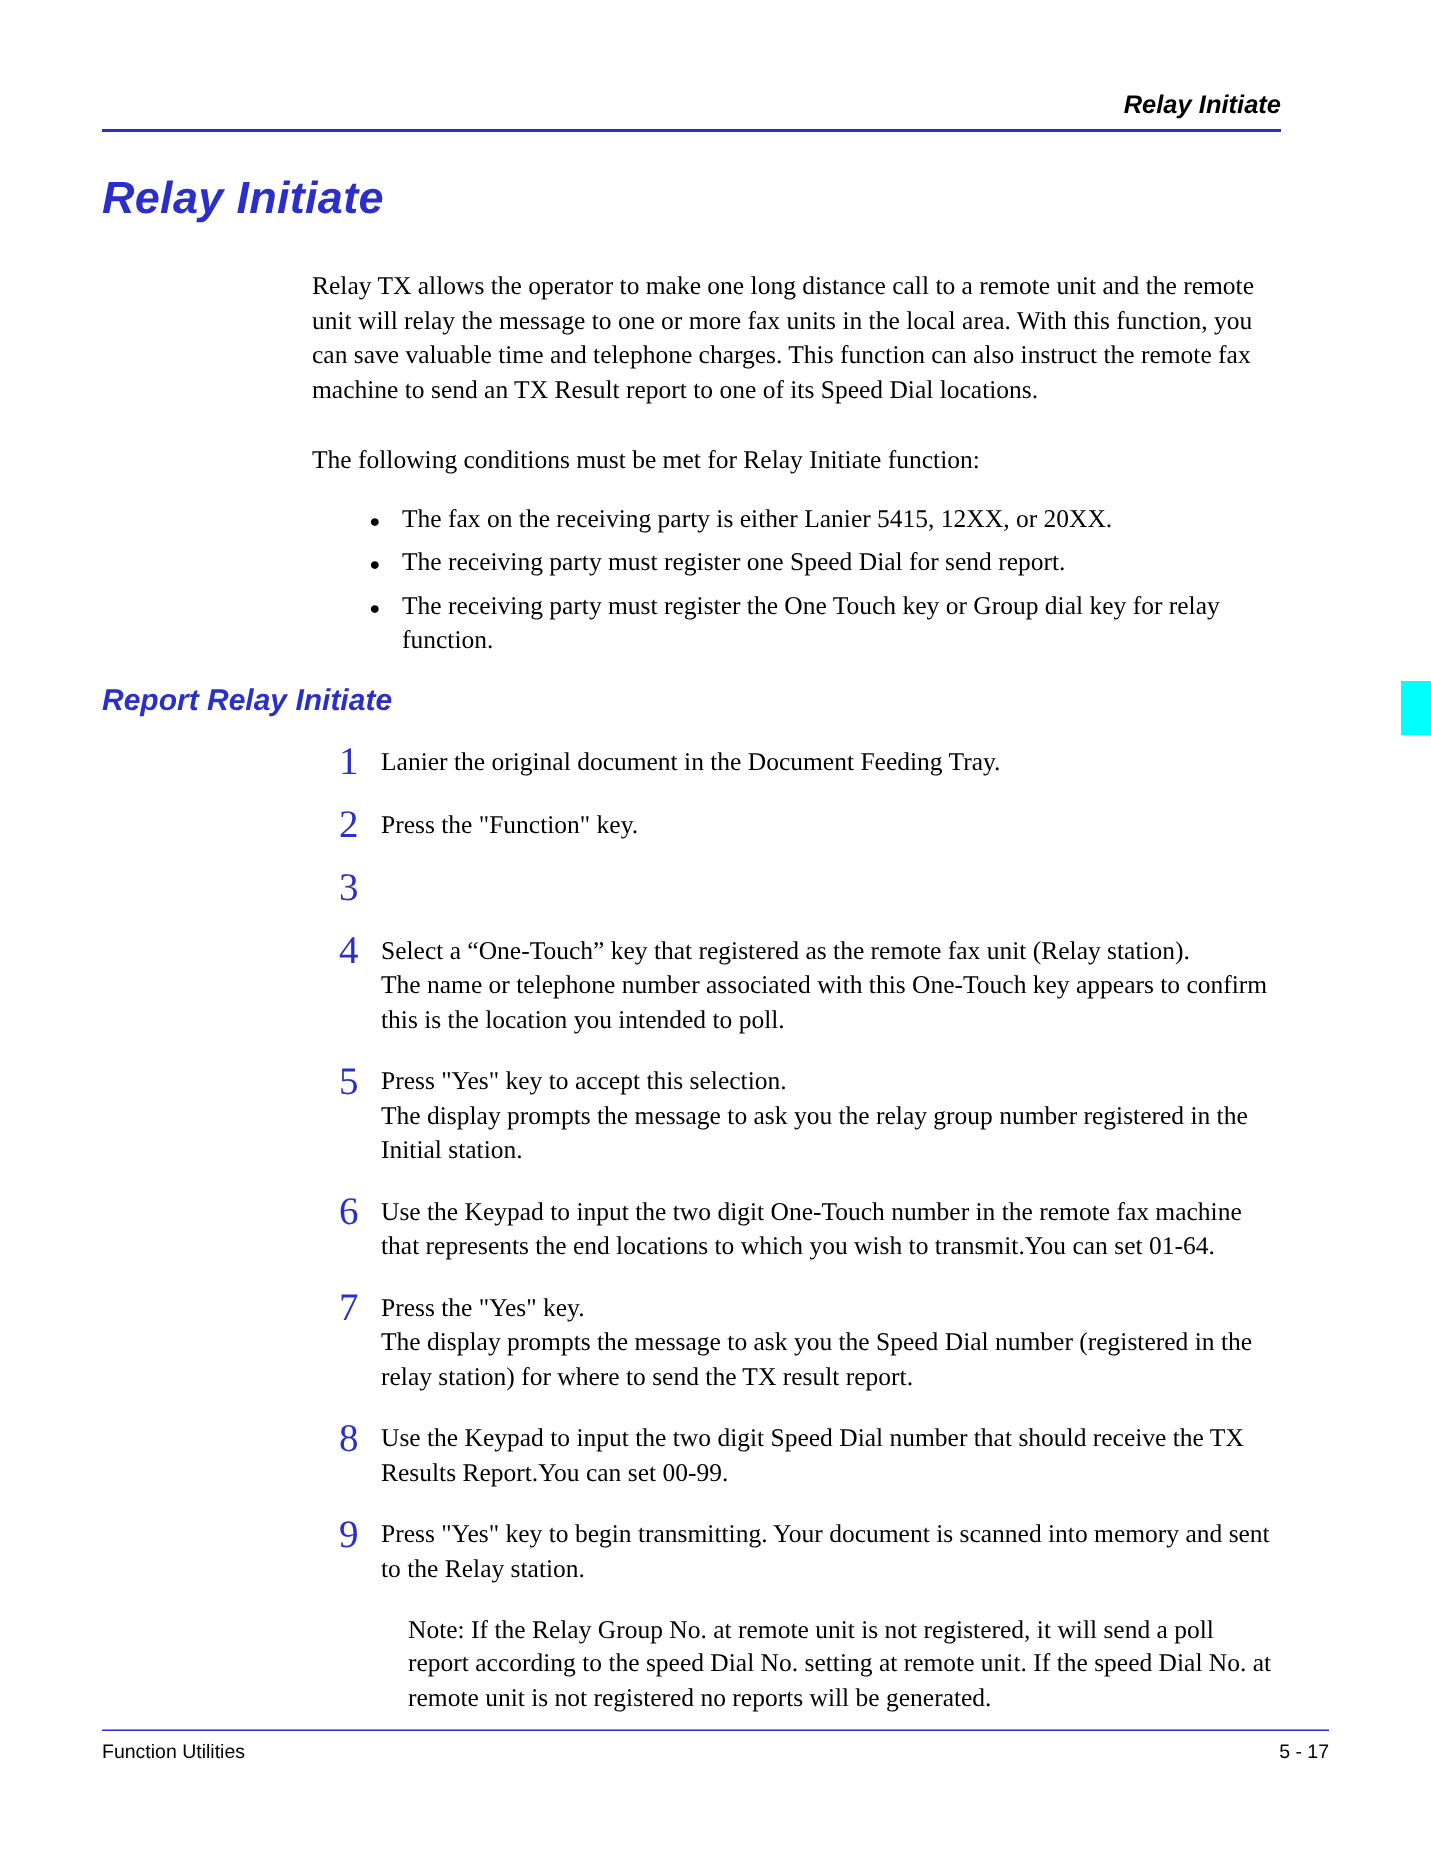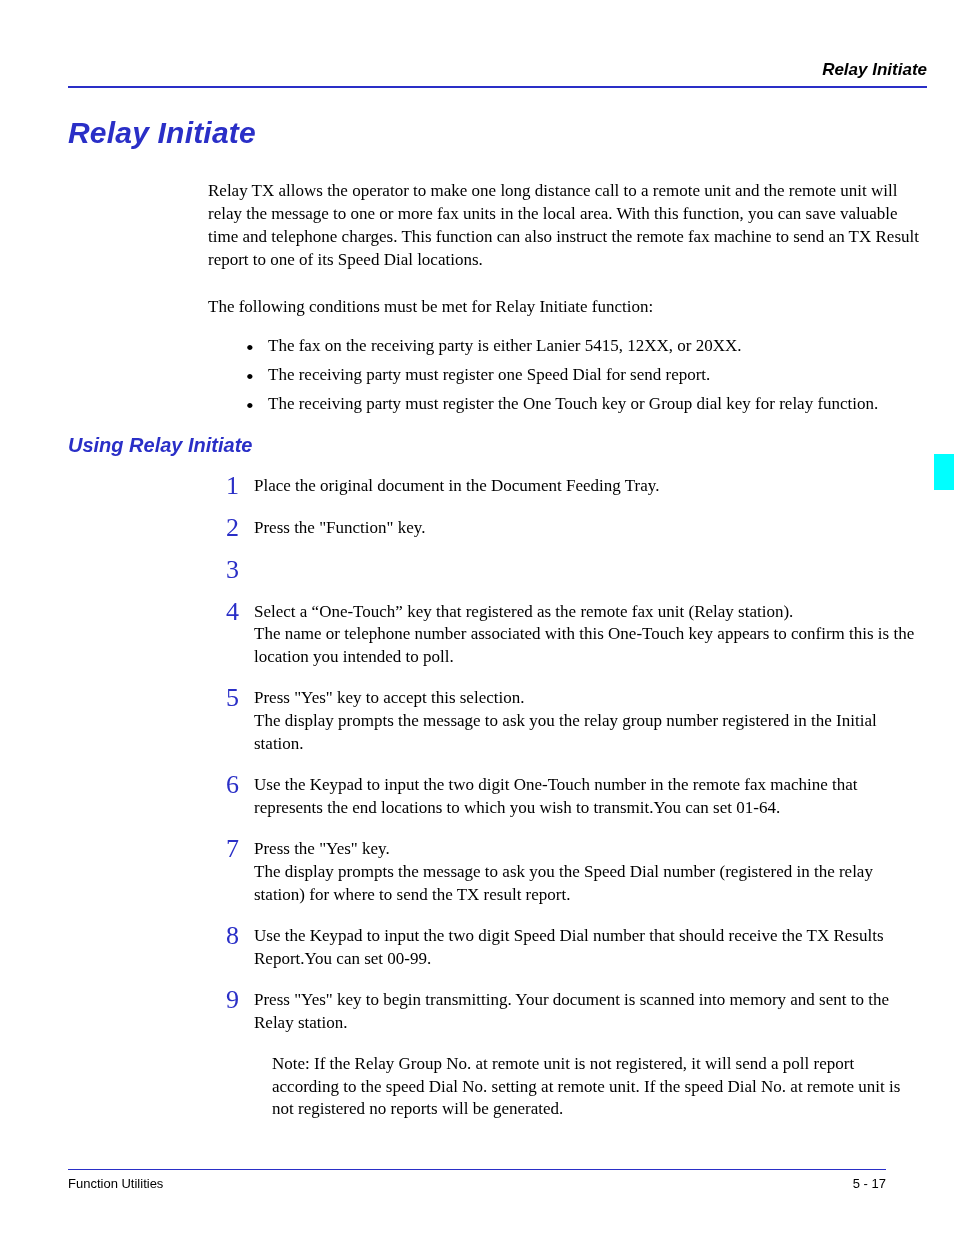--- a/index.html
+++ b/index.html
@@ -1,33 +1,33 @@
 <!DOCTYPE html>
 <html><head>
 <meta charset="utf-8">
 <style>
   * { box-sizing: border-box; margin: 0; padding: 0; }
   html, body { width: 954px; height: 1235px; background: #fff; font-family: "Times New Roman", Times, serif; color: #000; }
-  .page { position: relative; width: 954px; height: 1235px; padding: 60px 27px 40px 68px; }
+  .page { position: relative; width: 954px; height: 1235px; padding: 60px 100px 40px 68px; }
   .running-head { text-align: right; font-family: Arial, Helvetica, sans-serif; font-weight: bold; font-style: italic; font-size: 17px; margin-bottom: 6px; }
   .rule-top { border-top: 2px solid #2a2fc7; margin-bottom: 28px; }
   .h1 { font-family: Arial, Helvetica, sans-serif; font-weight: bold; font-style: italic; color: #2a2fc7; font-size: 30px; margin-bottom: 30px; letter-spacing: 0.2px; }
   .body-indent { margin-left: 140px; margin-right: 4px; }
   .para { font-size: 17px; line-height: 1.35; margin-bottom: 16px; margin-top: 24px; }
   .bullets { margin-left: 38px; margin-bottom: 18px; }
   .bullets li { font-size: 17px; line-height: 1.35; list-style: none; position: relative; padding-left: 22px; margin-bottom: 6px; }
   .bullets li::before { content: "•"; position: absolute; left: 0; top: -2px; font-size: 22px; }
   .h2 { font-family: Arial, Helvetica, sans-serif; font-weight: bold; font-style: italic; color: #2a2fc7; font-size: 20px; margin: 8px 0 18px 0; }
   .steps { margin-left: 158px; margin-right: 4px; }
   .step { display: flex; align-items: flex-start; margin-bottom: 18px; }
   .step-num { font-size: 26px; color: #2a2fc7; font-family: "Times New Roman", Times, serif; width: 28px; flex: 0 0 28px; line-height: 1; margin-top: -2px; }
   .step-text { font-size: 17px; line-height: 1.35; }
   .note { margin-left: 46px; font-size: 17px; line-height: 1.35; margin-top: 4px; }
   .tab-marker { position: absolute; right: 0; top: 454px; width: 20px; height: 36px; background: #00ffff; }
-  .footer { position: absolute; left: 68px; right: 68px; bottom: 44px; }
+  .footer { position: absolute; left: 68px; right: 68px; bottom: 60px; }
   .rule-bottom { border-top: 1px solid #2a2fc7; margin-bottom: 6px; }
   .footer-row { display: flex; justify-content: space-between; font-family: Arial, Helvetica, sans-serif; font-size: 13px; }
 </style>
 </head>
 <body>
 
 <div class="page">
 
   <div class="running-head">Relay Initiate</div>
   <div class="rule-top"></div>
@@ -37,26 +37,26 @@
   <div class="body-indent">
     <p class="para">Relay TX allows the operator to make one long distance call to a remote unit and the remote unit will relay the message to one or more fax units in the local area. With this function, you can save valuable time and telephone charges. This function can also instruct the remote fax machine to send an TX Result report to one of its Speed Dial locations.</p>
     <p class="para">The following conditions must be met for Relay Initiate function:</p>
     <ul class="bullets">
       <li>The fax on the receiving party is either Lanier 5415, 12XX, or 20XX.</li>
       <li>The receiving party must register one Speed Dial for send report.</li>
       <li>The receiving party must register the One Touch key or Group dial key for relay function.</li>
     </ul>
   </div>
 
-  <div class="h2">Using Relay Initiate</div>
+  <div class="h2">Report Relay Initiate</div>
 
   <div class="steps">
     <div class="step">
       <div class="step-num">1</div>
-      <div class="step-text">Place the original document in the Document Feeding Tray.</div>
+      <div class="step-text">Lanier the original document in the Document Feeding Tray.</div>
     </div>
     <div class="step">
       <div class="step-num">2</div>
       <div class="step-text">Press the "Function" key.</div>
     </div>
     <div class="step">
       <div class="step-num">3</div>
     </div>
     <div class="step">
       <div class="step-num">4</div>

